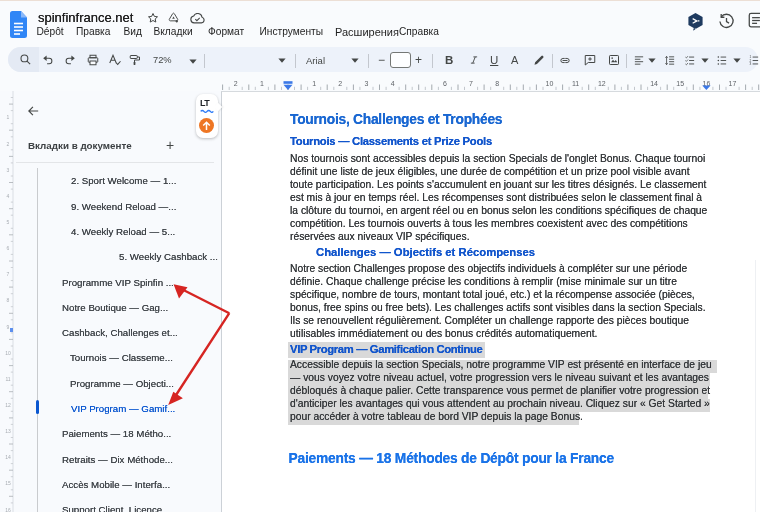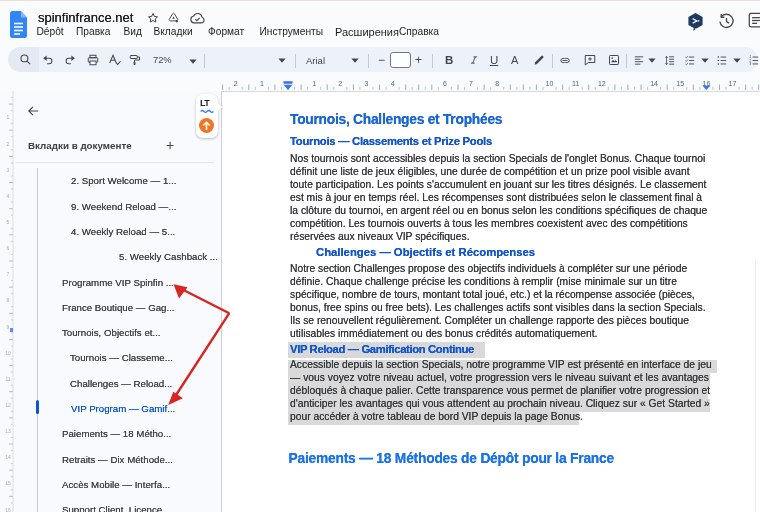--- a/index.html
+++ b/index.html
@@ -338,42 +338,42 @@
 <div class="abs" style="left:166px;top:137px;font-size:14px;color:#444746;">+</div>
 <div class="abs" style="left:16px;top:161.5px;width:198px;height:1px;background:#e3e5e8;"></div>
 
 <div class="abs" style="left:37px;top:168px;width:1px;height:344px;background:#c9cbce;"></div>
 
 <div class="abs" style="left:71px;top:175.3px;font-size:9.7px;color:#40454a;white-space:nowrap;text-shadow:0 0 0.25px currentColor;">2. Sport Welcome — 1...</div>
 <div class="abs" style="left:71px;top:200.6px;font-size:9.7px;color:#40454a;white-space:nowrap;text-shadow:0 0 0.25px currentColor;">9. Weekend Reload —...</div>
 <div class="abs" style="left:71px;top:225.9px;font-size:9.7px;color:#40454a;white-space:nowrap;text-shadow:0 0 0.25px currentColor;">4. Weekly Reload — 5...</div>
 <div class="abs" style="left:71px;top:251.2px;font-size:9.7px;color:#40454a;white-space:nowrap;text-shadow:0 0 0.25px currentColor;margin-left:48px;">5. Weekly Cashback ...</div>
 <div class="abs" style="left:62px;top:276.5px;font-size:9.7px;color:#40454a;white-space:nowrap;text-shadow:0 0 0.25px currentColor;">Programme VIP Spinfin ....</div>
-<div class="abs" style="left:62px;top:301.8px;font-size:9.7px;color:#40454a;white-space:nowrap;text-shadow:0 0 0.25px currentColor;">France Boutique — Gag...</div>
-<div class="abs" style="left:62px;top:327.1px;font-size:9.7px;color:#40454a;white-space:nowrap;text-shadow:0 0 0.25px currentColor;">Tournois, Objectifs et...</div>
+<div class="abs" style="left:62px;top:301.8px;font-size:9.7px;color:#40454a;white-space:nowrap;text-shadow:0 0 0.25px currentColor;">Notre Boutique — Gag...</div>
+<div class="abs" style="left:62px;top:327.1px;font-size:9.7px;color:#40454a;white-space:nowrap;text-shadow:0 0 0.25px currentColor;">Cashback, Challenges et...</div>
 <div class="abs" style="left:70px;top:352.4px;font-size:9.7px;color:#40454a;white-space:nowrap;text-shadow:0 0 0.25px currentColor;">Tournois — Classeme...</div>
-<div class="abs" style="left:70px;top:377.7px;font-size:9.7px;color:#40454a;white-space:nowrap;text-shadow:0 0 0.25px currentColor;">Challenges — Reload...</div>
+<div class="abs" style="left:70px;top:377.7px;font-size:9.7px;color:#40454a;white-space:nowrap;text-shadow:0 0 0.25px currentColor;">Programme — Objecti...</div>
 <div class="abs" style="left:71px;top:403.0px;font-size:9.7px;color:#0b57d0;white-space:nowrap;text-shadow:0 0 0.25px currentColor;">VIP Program — Gamif...</div>
 <div class="abs" style="left:62px;top:428.3px;font-size:9.7px;color:#40454a;white-space:nowrap;text-shadow:0 0 0.25px currentColor;">Paiements — 18 Métho...</div>
 <div class="abs" style="left:62px;top:453.6px;font-size:9.7px;color:#40454a;white-space:nowrap;text-shadow:0 0 0.25px currentColor;">Retraits — Dix Méthode...</div>
 <div class="abs" style="left:62px;top:478.9px;font-size:9.7px;color:#40454a;white-space:nowrap;text-shadow:0 0 0.25px currentColor;">Accès Mobile — Interfa...</div>
 <div class="abs" style="left:62px;top:504.2px;font-size:9.7px;color:#40454a;white-space:nowrap;text-shadow:0 0 0.25px currentColor;">Support Client, Licence...</div>
 
 <div class="abs" style="left:36px;top:400px;width:3px;height:14px;background:#0b57d0;border-radius:2px;"></div>
 
 <div class="abs" style="left:221px;top:90.5px;width:539px;height:422px;background:#ffffff;border-left:1px solid #ccd1d7;border-top:1px solid #d6dade;"></div>
 <div class="abs" style="left:755px;top:260px;width:1px;height:252px;background:#eef0f3;"></div>
 
 <div class="abs" style="left:290px;top:111.58px;font-size:13.8px;line-height:16px;color:#1967d2;font-weight:bold;white-space:nowrap;text-shadow:0 0 0.3px currentColor;letter-spacing:-0.26px;">Tournois, Challenges et Trophées</div>
 <div class="abs" style="left:290px;top:134.32px;font-size:11.3px;line-height:14px;color:#1155cc;font-weight:bold;white-space:nowrap;text-shadow:0 0 0.3px currentColor;letter-spacing:-0.27px;text-align:right;">Tournois — Classements et Prize Pools</div>
 <div class="abs" style="left:290px;top:151.74px;font-size:10.3px;line-height:13.0px;color:#36393c;font-weight:normal;white-space:nowrap;text-shadow:0 0 0.3px currentColor;">Nos tournois sont accessibles depuis la section Specials de l'onglet Bonus. Chaque tournoi<br>définit une liste de jeux éligibles, une durée de compétition et un prize pool visible avant<br>toute participation. Les points s'accumulent en jouant sur les titres désignés. Le classement<br>est mis à jour en temps réel. Les récompenses sont distribuées selon le classement final à<br>la clôture du tournoi, en argent réel ou en bonus selon les conditions spécifiques de chaque<br>compétition. Les tournois ouverts à tous les membres coexistent avec des compétitions<br>réservées aux niveaux VIP spécifiques.</div>
 <div class="abs" style="left:290px;top:244.62px;font-size:11.3px;line-height:14px;color:#1155cc;font-weight:bold;white-space:nowrap;text-shadow:0 0 0.3px currentColor;margin-left:26px;">Challenges — Objectifs et Récompenses</div>
 <div class="abs" style="left:290px;top:262.24px;font-size:10.3px;line-height:13.0px;color:#36393c;font-weight:normal;white-space:nowrap;text-shadow:0 0 0.3px currentColor;">Notre section Challenges propose des objectifs individuels à compléter sur une période<br>définie. Chaque challenge précise les conditions à remplir (mise minimale sur un titre<br>spécifique, nombre de tours, montant total joué, etc.) et la récompense associée (pièces,<br>bonus, free spins ou free bets). Les challenges actifs sont visibles dans la section Specials.<br>Ils se renouvellent régulièrement. Compléter un challenge rapporte des pièces boutique<br>utilisables immédiatement ou des bonus crédités automatiquement.</div>
 <div class="abs" style="left:288px;top:342.4px;width:197px;height:15.3px;background:#d9d9d9;"></div>
-<div class="abs" style="left:290px;top:342.32px;font-size:11.3px;line-height:14px;color:#1155cc;font-weight:bold;white-space:nowrap;text-shadow:0 0 0.3px currentColor;letter-spacing:-0.38px;">VIP Reload — Gamification Continue</div>
+<div class="abs" style="left:290px;top:342.32px;font-size:11.3px;line-height:14px;color:#1155cc;font-weight:bold;white-space:nowrap;text-shadow:0 0 0.3px currentColor;letter-spacing:-0.38px;">VIP Program — Gamification Continue</div>
 <div class="abs" style="left:288px;top:359.6px;width:429px;height:13px;background:#d9d9d9;"></div>
 <div class="abs" style="left:288px;top:372.6px;width:422px;height:13px;background:#d9d9d9;"></div>
 <div class="abs" style="left:288px;top:385.6px;width:420px;height:13px;background:#d9d9d9;"></div>
 <div class="abs" style="left:288px;top:398.6px;width:421.5px;height:13px;background:#d9d9d9;"></div>
 <div class="abs" style="left:288px;top:411.6px;width:291px;height:13px;background:#d9d9d9;"></div>
 <div class="abs" style="left:290px;top:358.44px;font-size:10.3px;line-height:13.0px;color:#36393c;font-weight:normal;white-space:nowrap;text-shadow:0 0 0.3px currentColor;">Accessible depuis la section Specials, notre programme VIP est présenté en interface de jeu<br>— vous voyez votre niveau actuel, votre progression vers le niveau suivant et les avantages<br>débloqués à chaque palier. Cette transparence vous permet de planifier votre progression et<br>d'anticiper les avantages qui vous attendent au prochain niveau. Cliquez sur « Get Started »<br>pour accéder à votre tableau de bord VIP depuis la page Bonus.</div>
 <div class="abs" style="left:288.5px;top:450.28px;font-size:13.8px;line-height:17px;color:#1a73e8;font-weight:bold;white-space:nowrap;text-shadow:0 0 0.3px currentColor;letter-spacing:-0.22px;">Paiements — 18 Méthodes de Dépôt pour la France</div>
 
 <div class="abs" style="left:196px;top:94px;width:22px;height:44px;background:#ffffff;border-radius:7px;box-shadow:0 1px 3px rgba(0,0,0,.25);"></div>
 <div class="abs" style="left:214.5px;top:104px;width:6px;height:6px;background:#ffffff;transform:rotate(45deg);box-shadow:1px -1px 2px rgba(0,0,0,.08);"></div>

